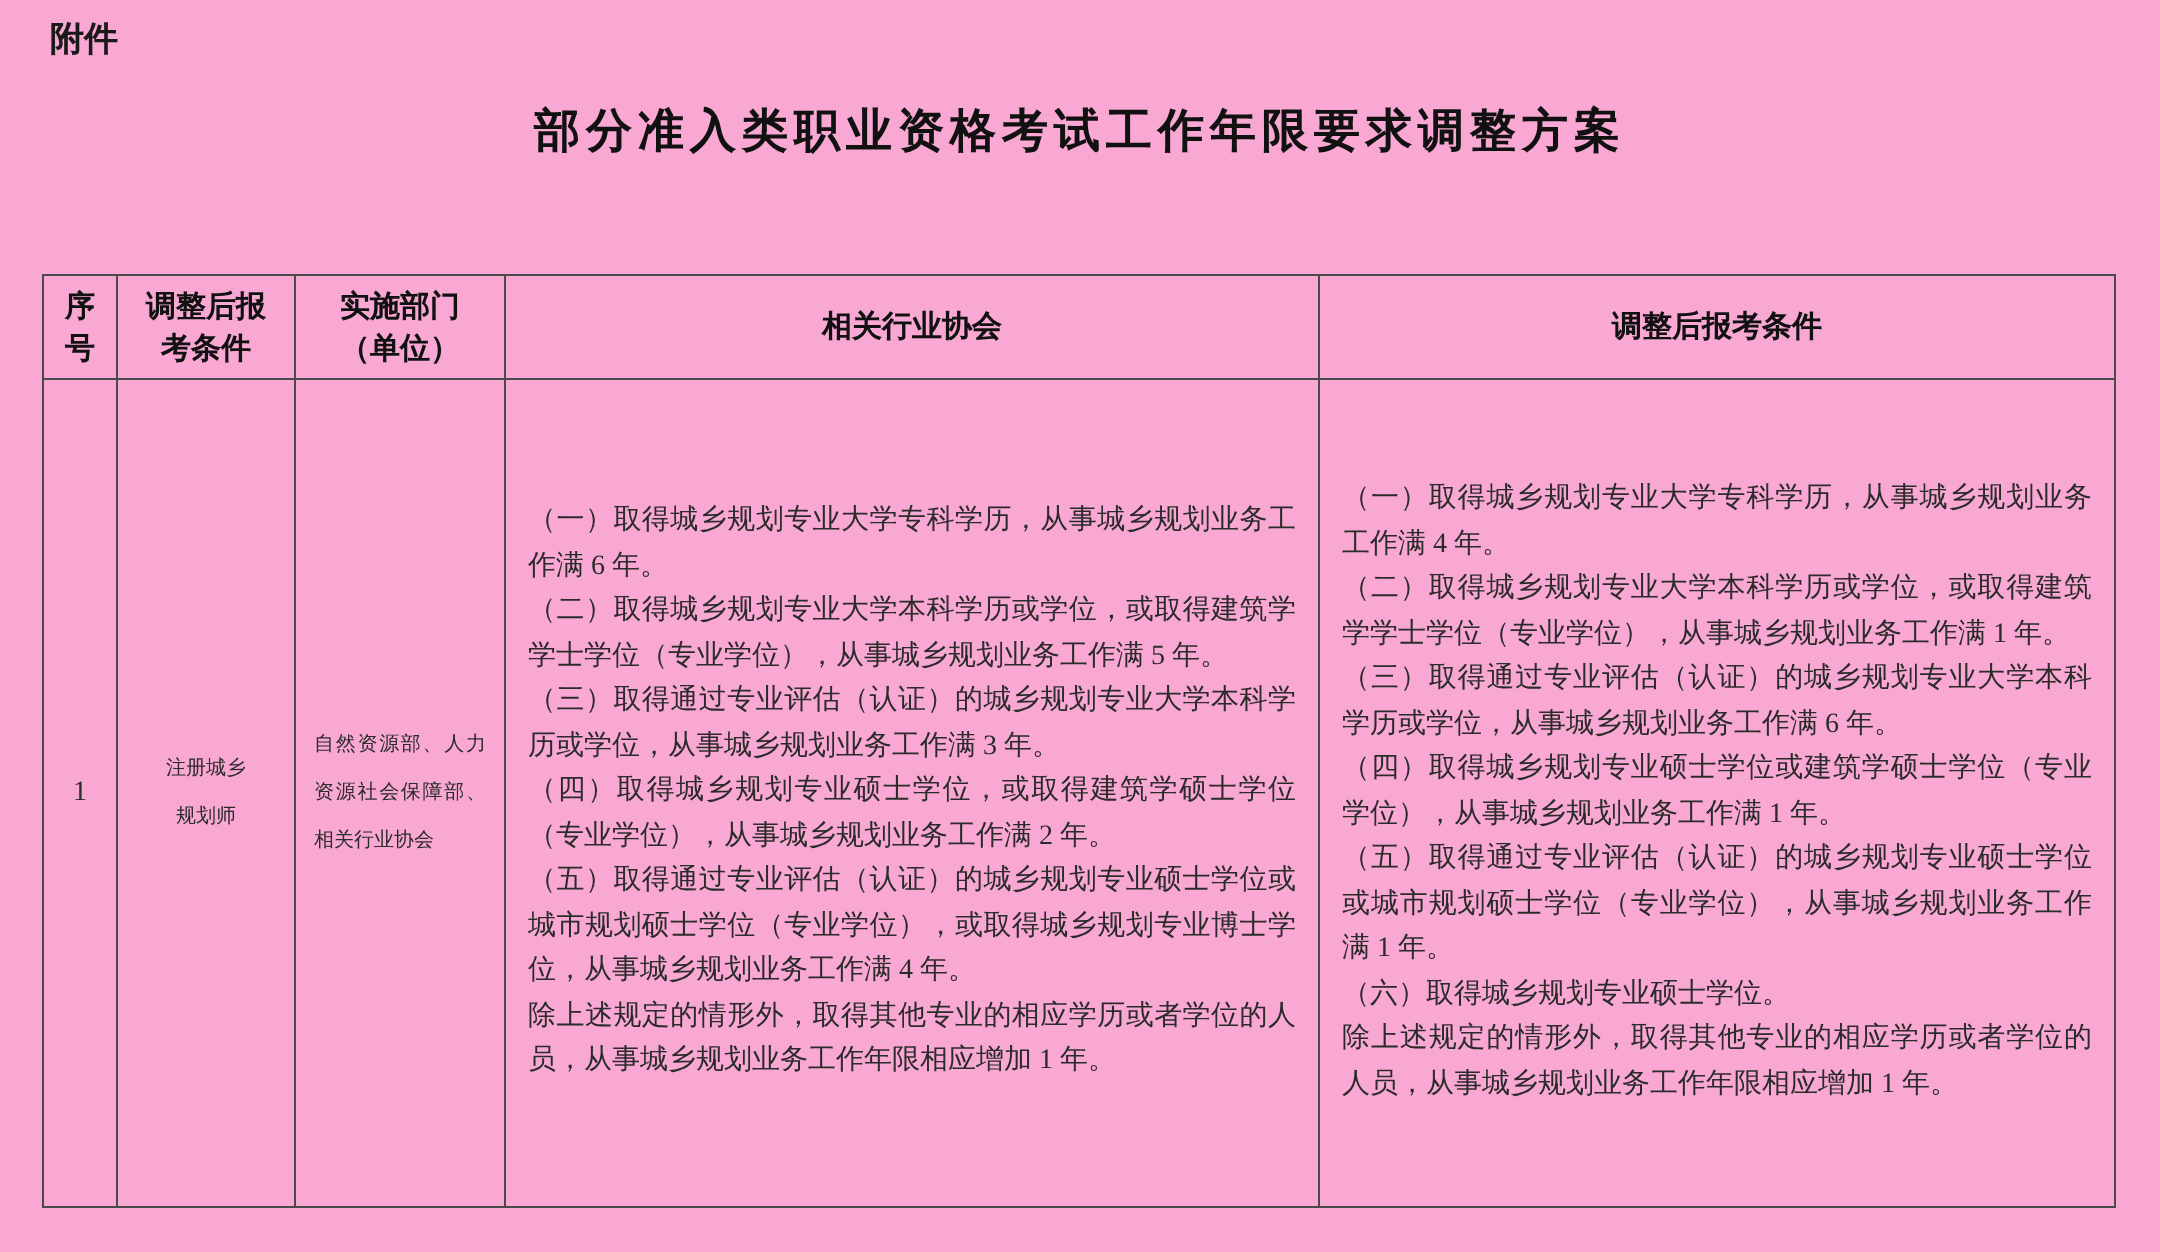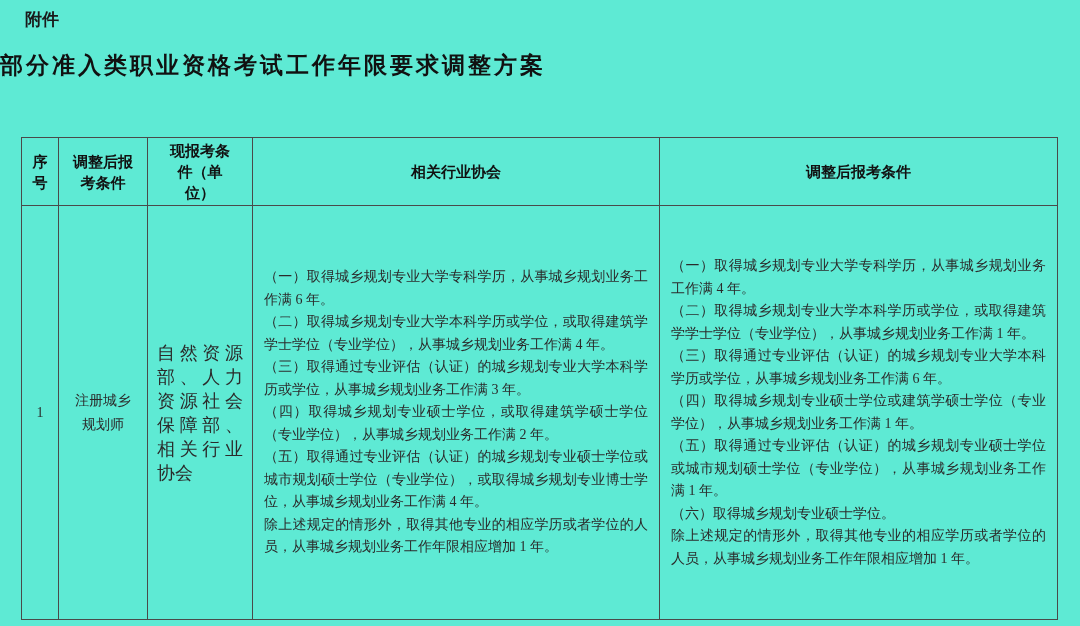--- a/index.html
+++ b/index.html
@@ -4,41 +4,41 @@
 <style>
   html, body {
     margin: 0;
     padding: 0;
     background: #ffffff;
   }
   .page {
     position: relative;
     width: 1080px;
     height: 626px;
-    background: #5eead4;
+    background: #f9a8d4;
     font-family: "Liberation Serif", serif;
     color: #2b2b2b;
     overflow: hidden;
   }
   .attachment {
     position: absolute;
     left: 25px;
     top: 8px;
     font-family: "Liberation Sans", sans-serif;
     font-weight: 700;
     font-size: 17px;
     color: #1a1a1a;
   }
   .title {
     position: absolute;
     left: 0;
     top: 50px;
     width: 100%;
     margin: 0;
-    text-align: left;
+    text-align: center;
     font-family: "Liberation Sans", sans-serif;
     font-weight: 700;
     font-size: 23px;
     letter-spacing: 3px;
     color: #111111;
   }
   table.main-table {
     position: absolute;
     left: 21px;
     top: 137px;
@@ -63,31 +63,31 @@
   }
   .main-table tbody tr {
     height: 414px;
   }
   td.cell-index {
     text-align: center;
     font-size: 14px;
   }
   td.cell-qual {
     text-align: center;
-    font-size: 14px;
+    font-size: 10px;
     line-height: 24px;
     padding: 0 6px;
   }
   td.cell-qual .wrap-narrow {
     display: inline-block;
     max-width: 4.3em;
     text-align: center;
   }
   td.cell-dept {
-    font-size: 18px;
+    font-size: 10px;
     line-height: 24px;
     padding: 0 9px;
     text-align: justify;
     text-justify: inter-ideograph;
   }
   td.cell-cond {
     font-size: 14px;
     line-height: 22.5px;
     padding: 0 11px;
     vertical-align: middle;
@@ -121,41 +121,41 @@
     </colgroup>
     <thead>
       <tr>
         <th>
           <span class="hdr-wrap">序号</span>
         </th>
         <th>
           <span class="hdr-wrap">调整后报考条件</span>
         </th>
         <th>
-          <span class="hdr-wrap">现报考条件（单位）</span>
+          <span class="hdr-wrap">实施部门（单位）</span>
         </th>
         <th>
           <span>相关行业协会</span>
         </th>
         <th>
           <span>调整后报考条件</span>
         </th>
       </tr>
     </thead>
     <tbody>
       <tr>
         <td class="cell-index">1</td>
         <td class="cell-qual">
           <span class="wrap-narrow">注册城乡规划师</span>
         </td>
         <td class="cell-dept">自然资源部、人力资源社会保障部、相关行业协会</td>
         <td class="cell-cond">
           <div>
               <p>（一）取得城乡规划专业大学专科学历，从事城乡规划业务工作满 6 年。</p>
-              <p>（二）取得城乡规划专业大学本科学历或学位，或取得建筑学学士学位（专业学位），从事城乡规划业务工作满 4 年。</p>
+              <p>（二）取得城乡规划专业大学本科学历或学位，或取得建筑学学士学位（专业学位），从事城乡规划业务工作满 5 年。</p>
               <p>（三）取得通过专业评估（认证）的城乡规划专业大学本科学历或学位，从事城乡规划业务工作满 3 年。</p>
               <p>（四）取得城乡规划专业硕士学位，或取得建筑学硕士学位（专业学位），从事城乡规划业务工作满 2 年。</p>
               <p>（五）取得通过专业评估（认证）的城乡规划专业硕士学位或城市规划硕士学位（专业学位），或取得城乡规划专业博士学位，从事城乡规划业务工作满 4 年。</p>
               <p>除上述规定的情形外，取得其他专业的相应学历或者学位的人员，从事城乡规划业务工作年限相应增加 1 年。</p>
             </div>
         </td>
         <td class="cell-cond">
           <div>
               <p>（一）取得城乡规划专业大学专科学历，从事城乡规划业务工作满 4 年。</p>
               <p>（二）取得城乡规划专业大学本科学历或学位，或取得建筑学学士学位（专业学位），从事城乡规划业务工作满 1 年。</p>

